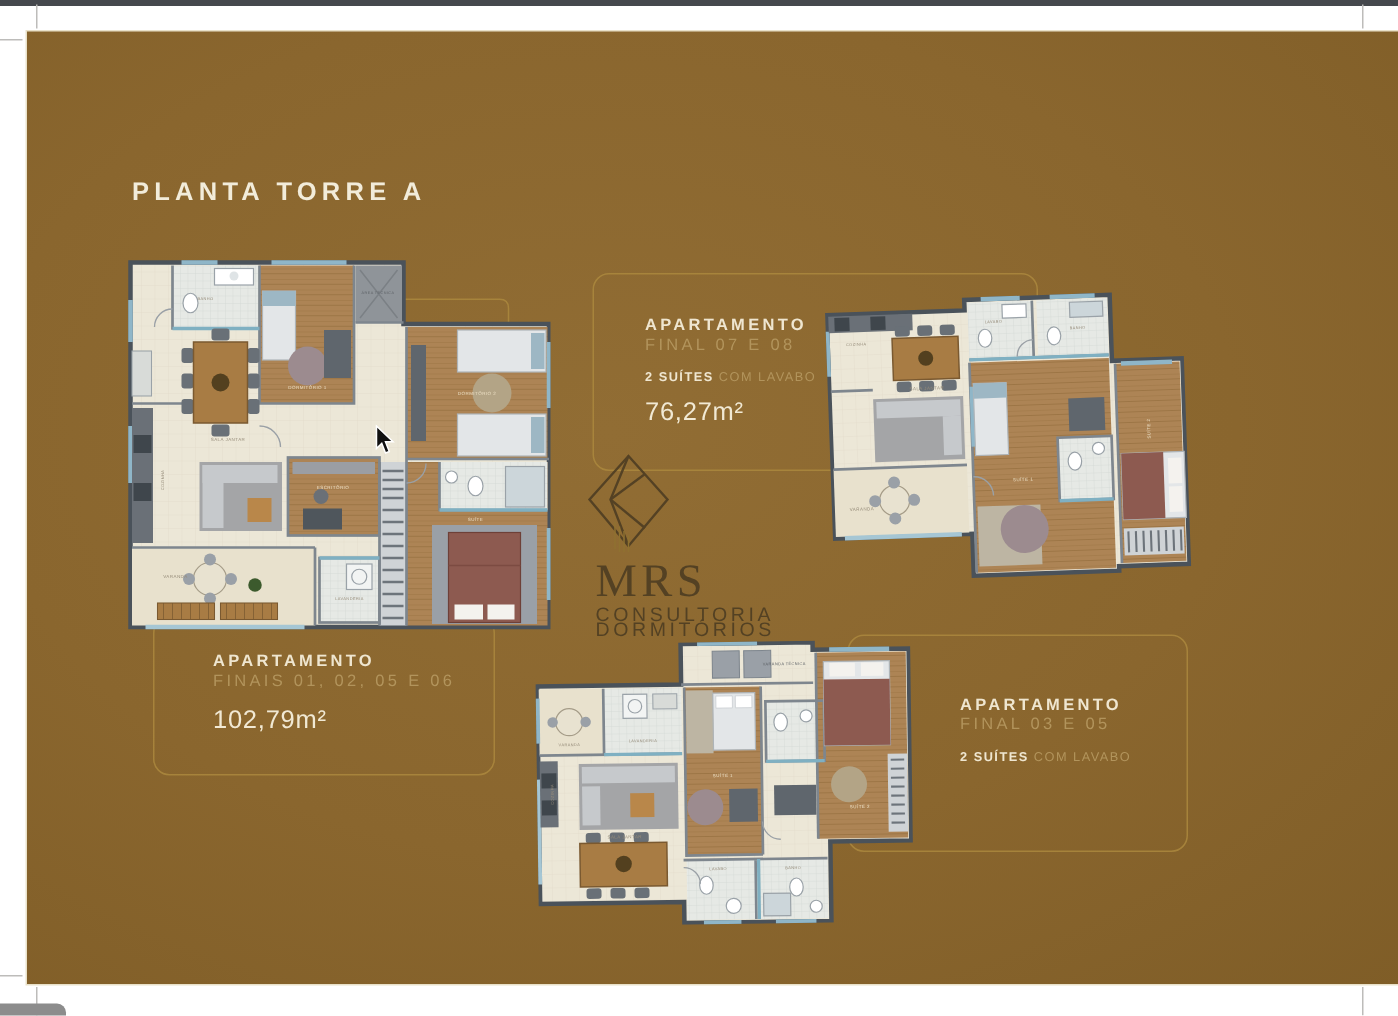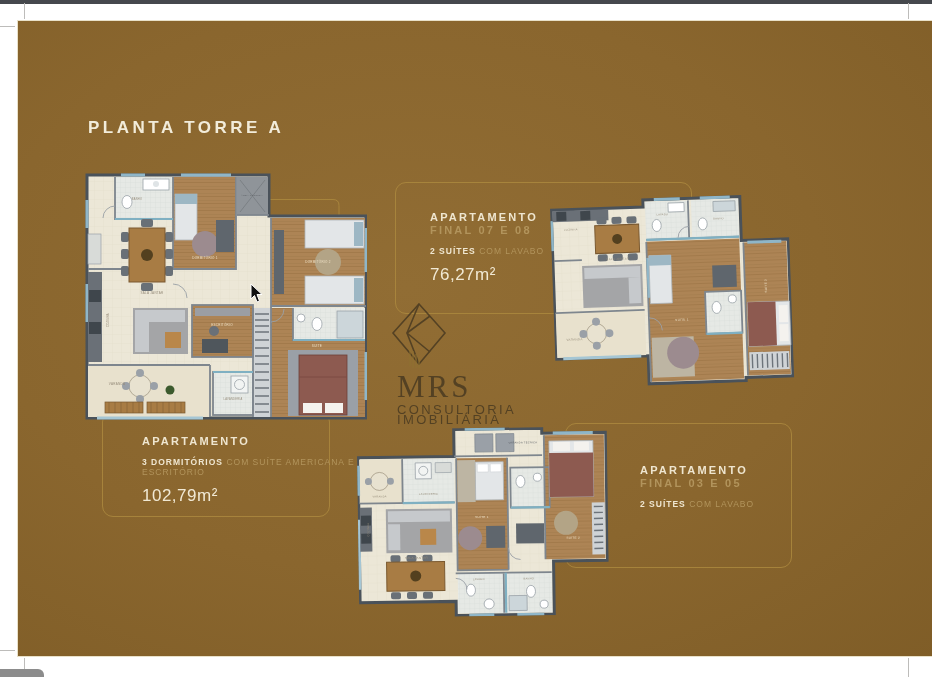--- a/index.html
+++ b/index.html
@@ -20,21 +20,21 @@
   .frame.tc{left:377px;top:161px;width:295px;height:130px;}
   .frame.bl{left:84px;top:390px;width:226px;height:104px;}
   .frame.br{left:547px;top:402px;width:225px;height:143px;}
   .connector{position:absolute;left:249px;top:177px;}
 
   .apt{position:absolute;width:240px;}
   .apt.tc{left:412px;top:190px;}
   .apt.bl{left:124px;top:414px;}
   .apt.br{left:622px;top:443px;}
   .apt .h{font-size:11px;font-weight:bold;letter-spacing:2.2px;color:#efe6d0;line-height:13px;}
-  .apt .u{font-size:11px;letter-spacing:2.2px;color:#b2945c;line-height:13px;font-weight:bold;}
+  .apt .u{font-size:11px;letter-spacing:2.2px;color:#b2945c;line-height:13px;}
   .apt .f{margin-top:9px;font-size:8.5px;letter-spacing:1px;line-height:10px;}
   .apt .f .fb{font-weight:bold;color:#efe6d0;text-align:center;}
   .apt .f .fr{color:#b2945c;}
   .apt .a{margin-top:9px;font-size:17px;font-weight:normal;letter-spacing:.5px;color:#f1e9d4;}
 
   .logo{position:absolute;left:372px;top:281px;display:flex;align-items:flex-start;opacity:.88;flex-direction:column;}
   .logo .mark{width:58px;height:66px;}
   .logo .ltxt{margin-left:7px;margin-top:4px;color:#4c3c22;}
   .logo .mrs{font-family:"Liberation Serif",serif;font-size:31px;line-height:30px;letter-spacing:3px;}
   .logo .sub{font-size:13px;letter-spacing:2.4px;line-height:9px;margin-top:3px;}
@@ -88,36 +88,35 @@
       <g stroke="#8f7230" stroke-width="1">
         <line x1="20" y1="46" x2="20" y2="64"></line>
           <line x1="23" y1="49" x2="23" y2="66"></line>
         <line x1="26" y1="52" x2="26" y2="66"></line>
           <line x1="29" y1="55" x2="29" y2="66"></line>
       </g>
     </svg>
     <div class="ltxt">
       <div class="mrs">MRS</div>
       <div class="sub">CONSULTORIA</div>
-      <div class="sub" style="margin-top:1px">IMOBILIÁRIA</div>
+      <div class="sub" style="margin-top:1px">DORMITÓRIOS</div>
     </div>
   </div>
 
   <div class="apt tc">
     <div class="h">APARTAMENTO</div>
     <div class="u">FINAL 07 E 08</div>
     <div class="f"><span class="fb">2 SUÍTES</span>
       <span class="fr">COM LAVABO</span></div>
     <div class="a">76,27m²</div>
   </div>
 
   <div class="apt bl">
     <div class="h">APARTAMENTO</div>
-    <div class="f"><span class="fb">3 DORMITÓRIOS</span>
-      <span class="fr">COM SUÍTE AMERICANA E ESCRITÓRIO</span></div>
+    <div class="u">FINAIS 01, 02, 05 E 06</div>
     <div class="a">102,79m²</div>
   </div>
 
   <div class="apt br">
     <div class="h">APARTAMENTO</div>
     <div class="u">FINAL 03 E 05</div>
     <div class="f"><span class="fb">2 SUÍTES</span>
       <span class="fr">COM LAVABO</span></div>
   </div>
 

